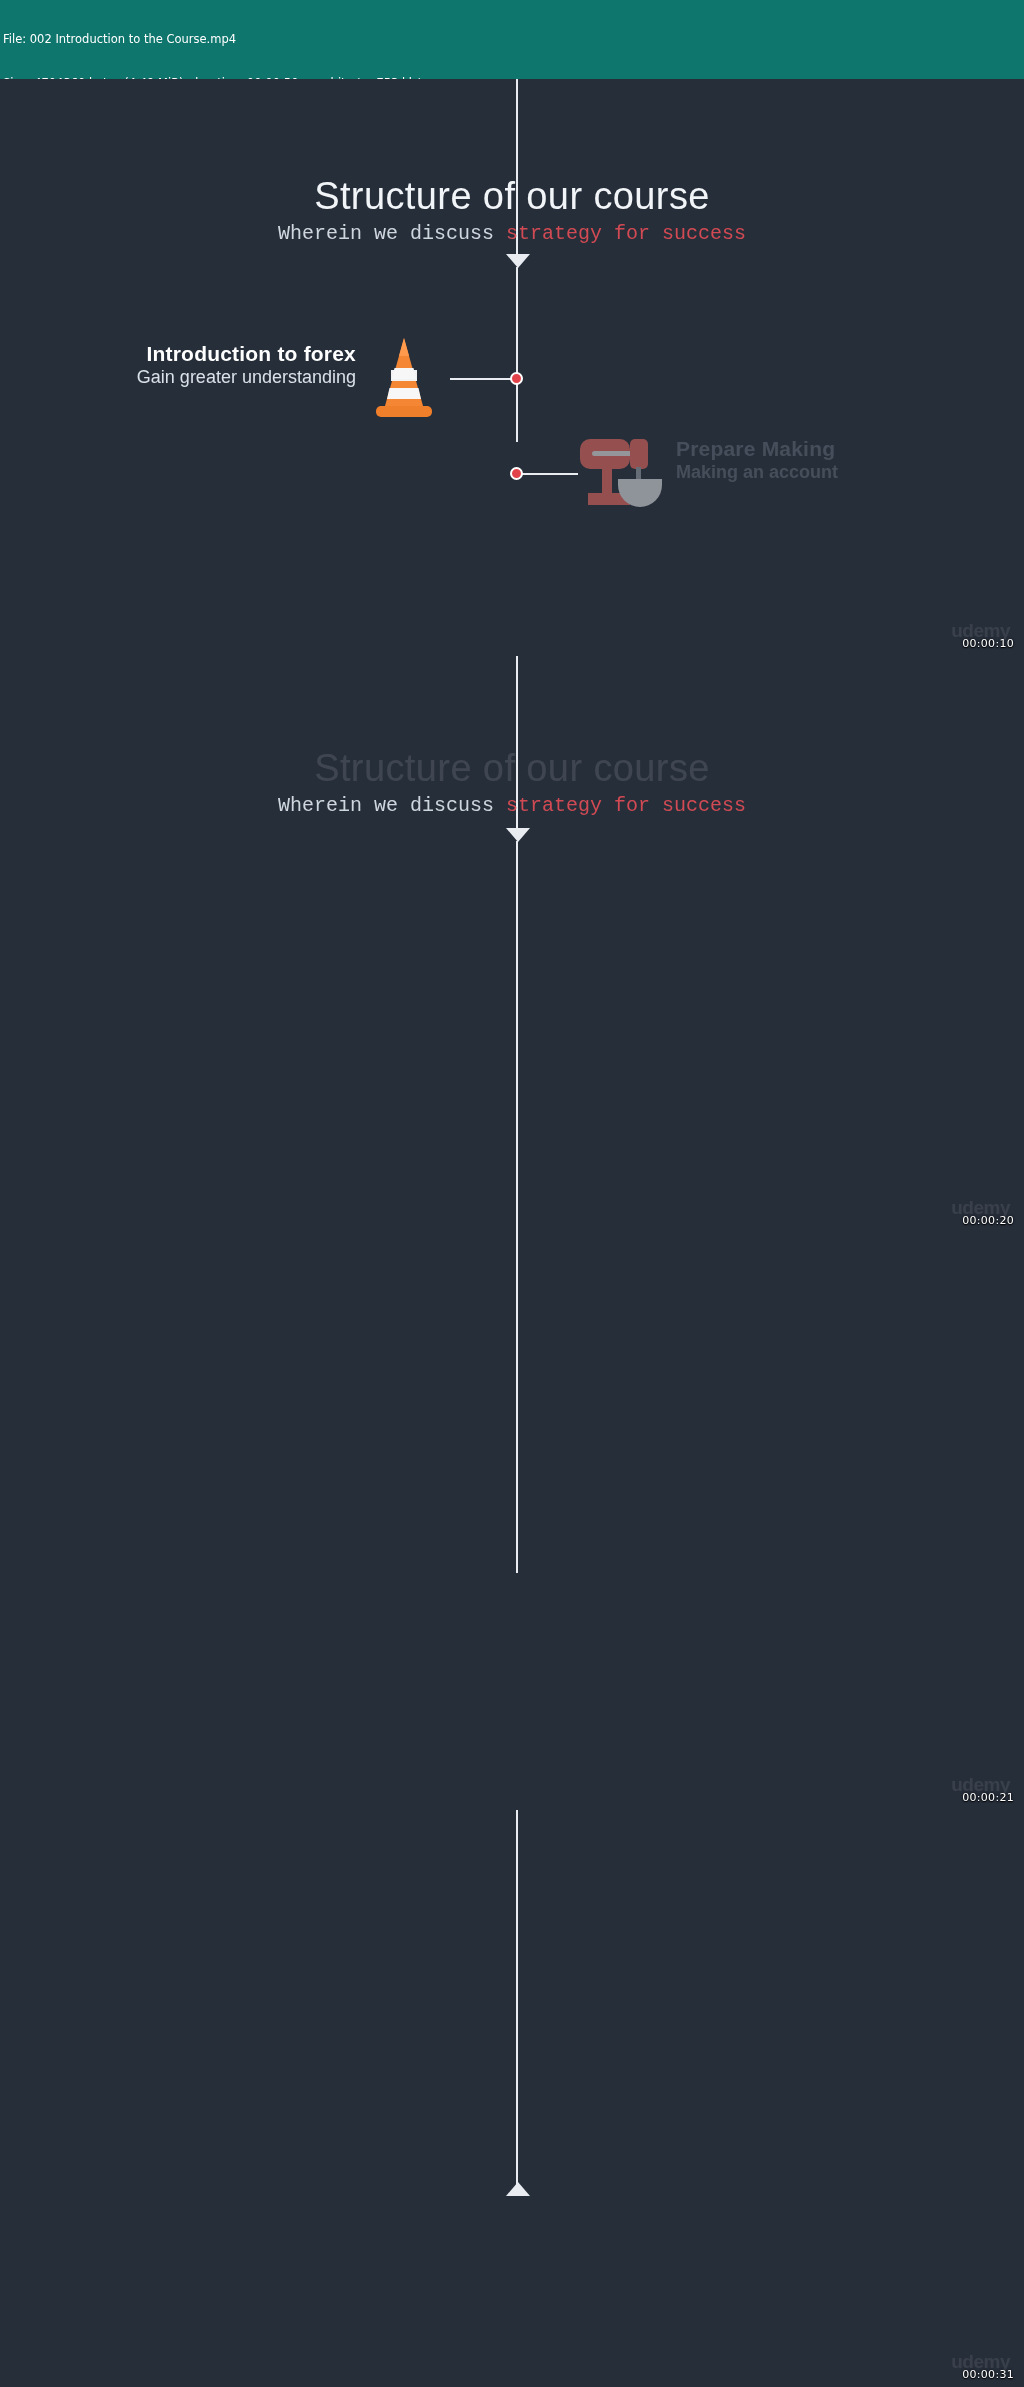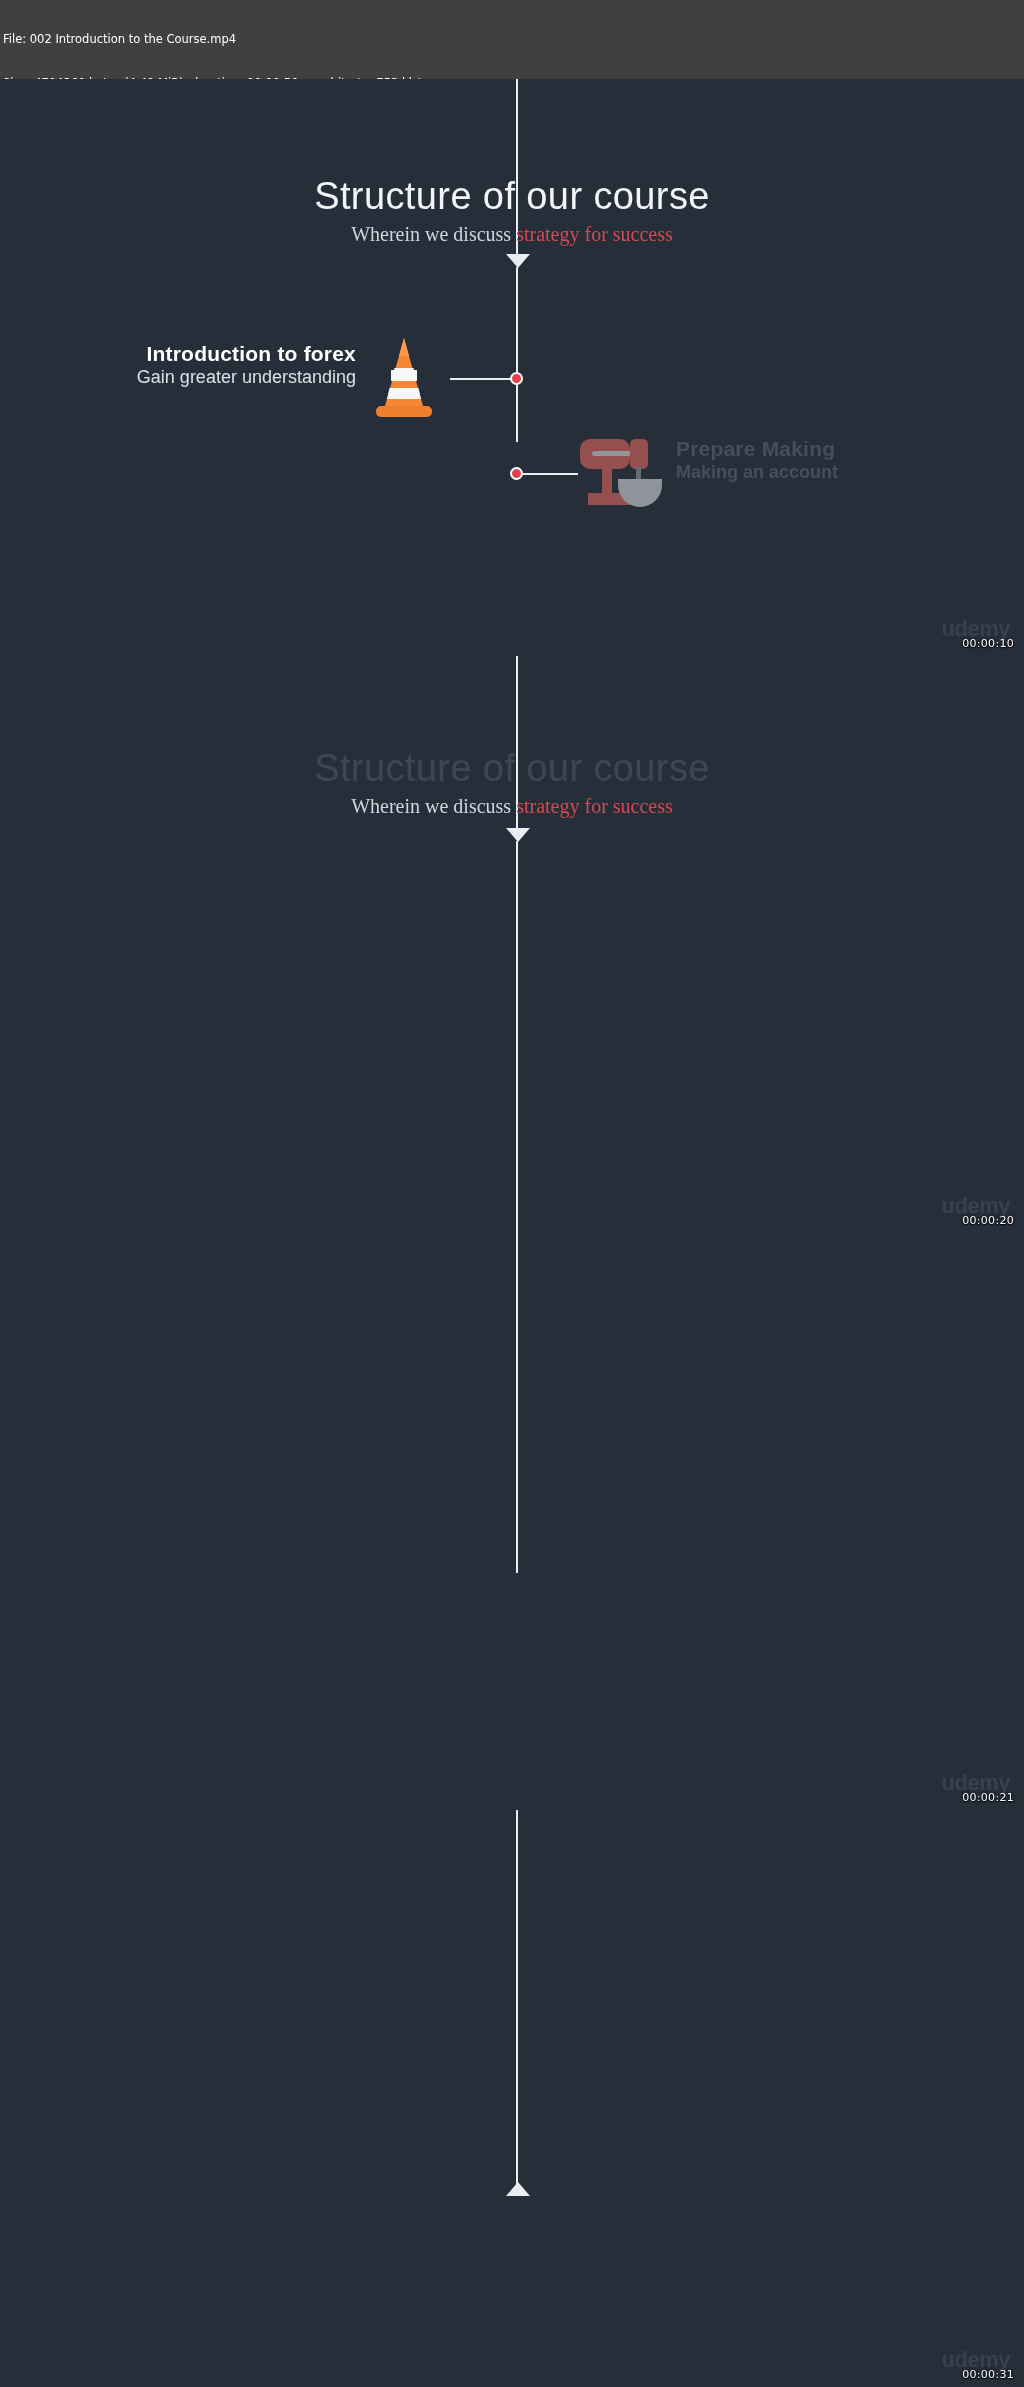--- a/index.html
+++ b/index.html
@@ -5,21 +5,21 @@
 <style>
   html,body{margin:0;padding:0;background:#000;}
   body{
     width:1024px;height:2387px;overflow:hidden;
     font-family:"DejaVu Sans", sans-serif;
     position:relative;
   }
   
   .meta{
     position:absolute;left:0;top:0;width:1024px;height:79px;
-    background:#404040;color:#ffffff;
+    background:#0f766e;color:#ffffff;
     font-family:"DejaVu Sans", sans-serif;
     font-size:11.5px;line-height:14.6px;
     padding:3px 0 0 3px;box-sizing:border-box;
     white-space:pre;
   }
   .meta div{height:14.6px;}
 
   
   .sheet{position:absolute;left:0;top:79px;width:1024px;height:1936px;background:#f0abfc;}
   .frame{
@@ -36,21 +36,21 @@
     position:absolute;right:10px;bottom:6px;
     color:#ffffff;font-size:11px;line-height:12px;
     font-family:"DejaVu Sans", sans-serif;
     letter-spacing:.3px;
     text-shadow:0 0 3px #000,0 1px 1px #000;
     z-index:40;
   }
   .wm{
     position:absolute;right:14px;bottom:14px;
     color:rgba(255,255,255,.09);
-    font-size:22px;letter-spacing:-.5px;
+    font-size:19px;letter-spacing:-.5px;
     font-family:"Liberation Sans", sans-serif;
     font-weight:600;z-index:30;
   }
 
   
   .slide{position:absolute;left:0;top:0;width:1024px;height:577px;}
 
   .spine{
     position:absolute;left:516px;width:2px;background:#e9edf2;
   }
@@ -73,21 +73,21 @@
   .branch{position:absolute;height:2px;background:#e9edf2;z-index:8;}
 
   
   .headline{position:absolute;left:0;width:1024px;text-align:center;}
   .headline .h1{
     font-family:"Liberation Sans", sans-serif;
     font-weight:400;color:#f2f5f8;
     font-size:38px;line-height:44px;letter-spacing:.4px;
   }
   .headline .h2{
-    font-family:Liberation Serif, serif;
+    font-family:Liberation Mono, monospace;
     font-weight:400;color:#cfd6de;
     font-size:20px;line-height:26px;margin-top:3px;
   }
   .headline .h2 .accent{color:#d24a53;}
 
   
   .item{position:absolute;}
   .item .title{
     font-family:"Liberation Sans", sans-serif;
     font-weight:700;font-size:21px;line-height:25px;color:#ffffff;

